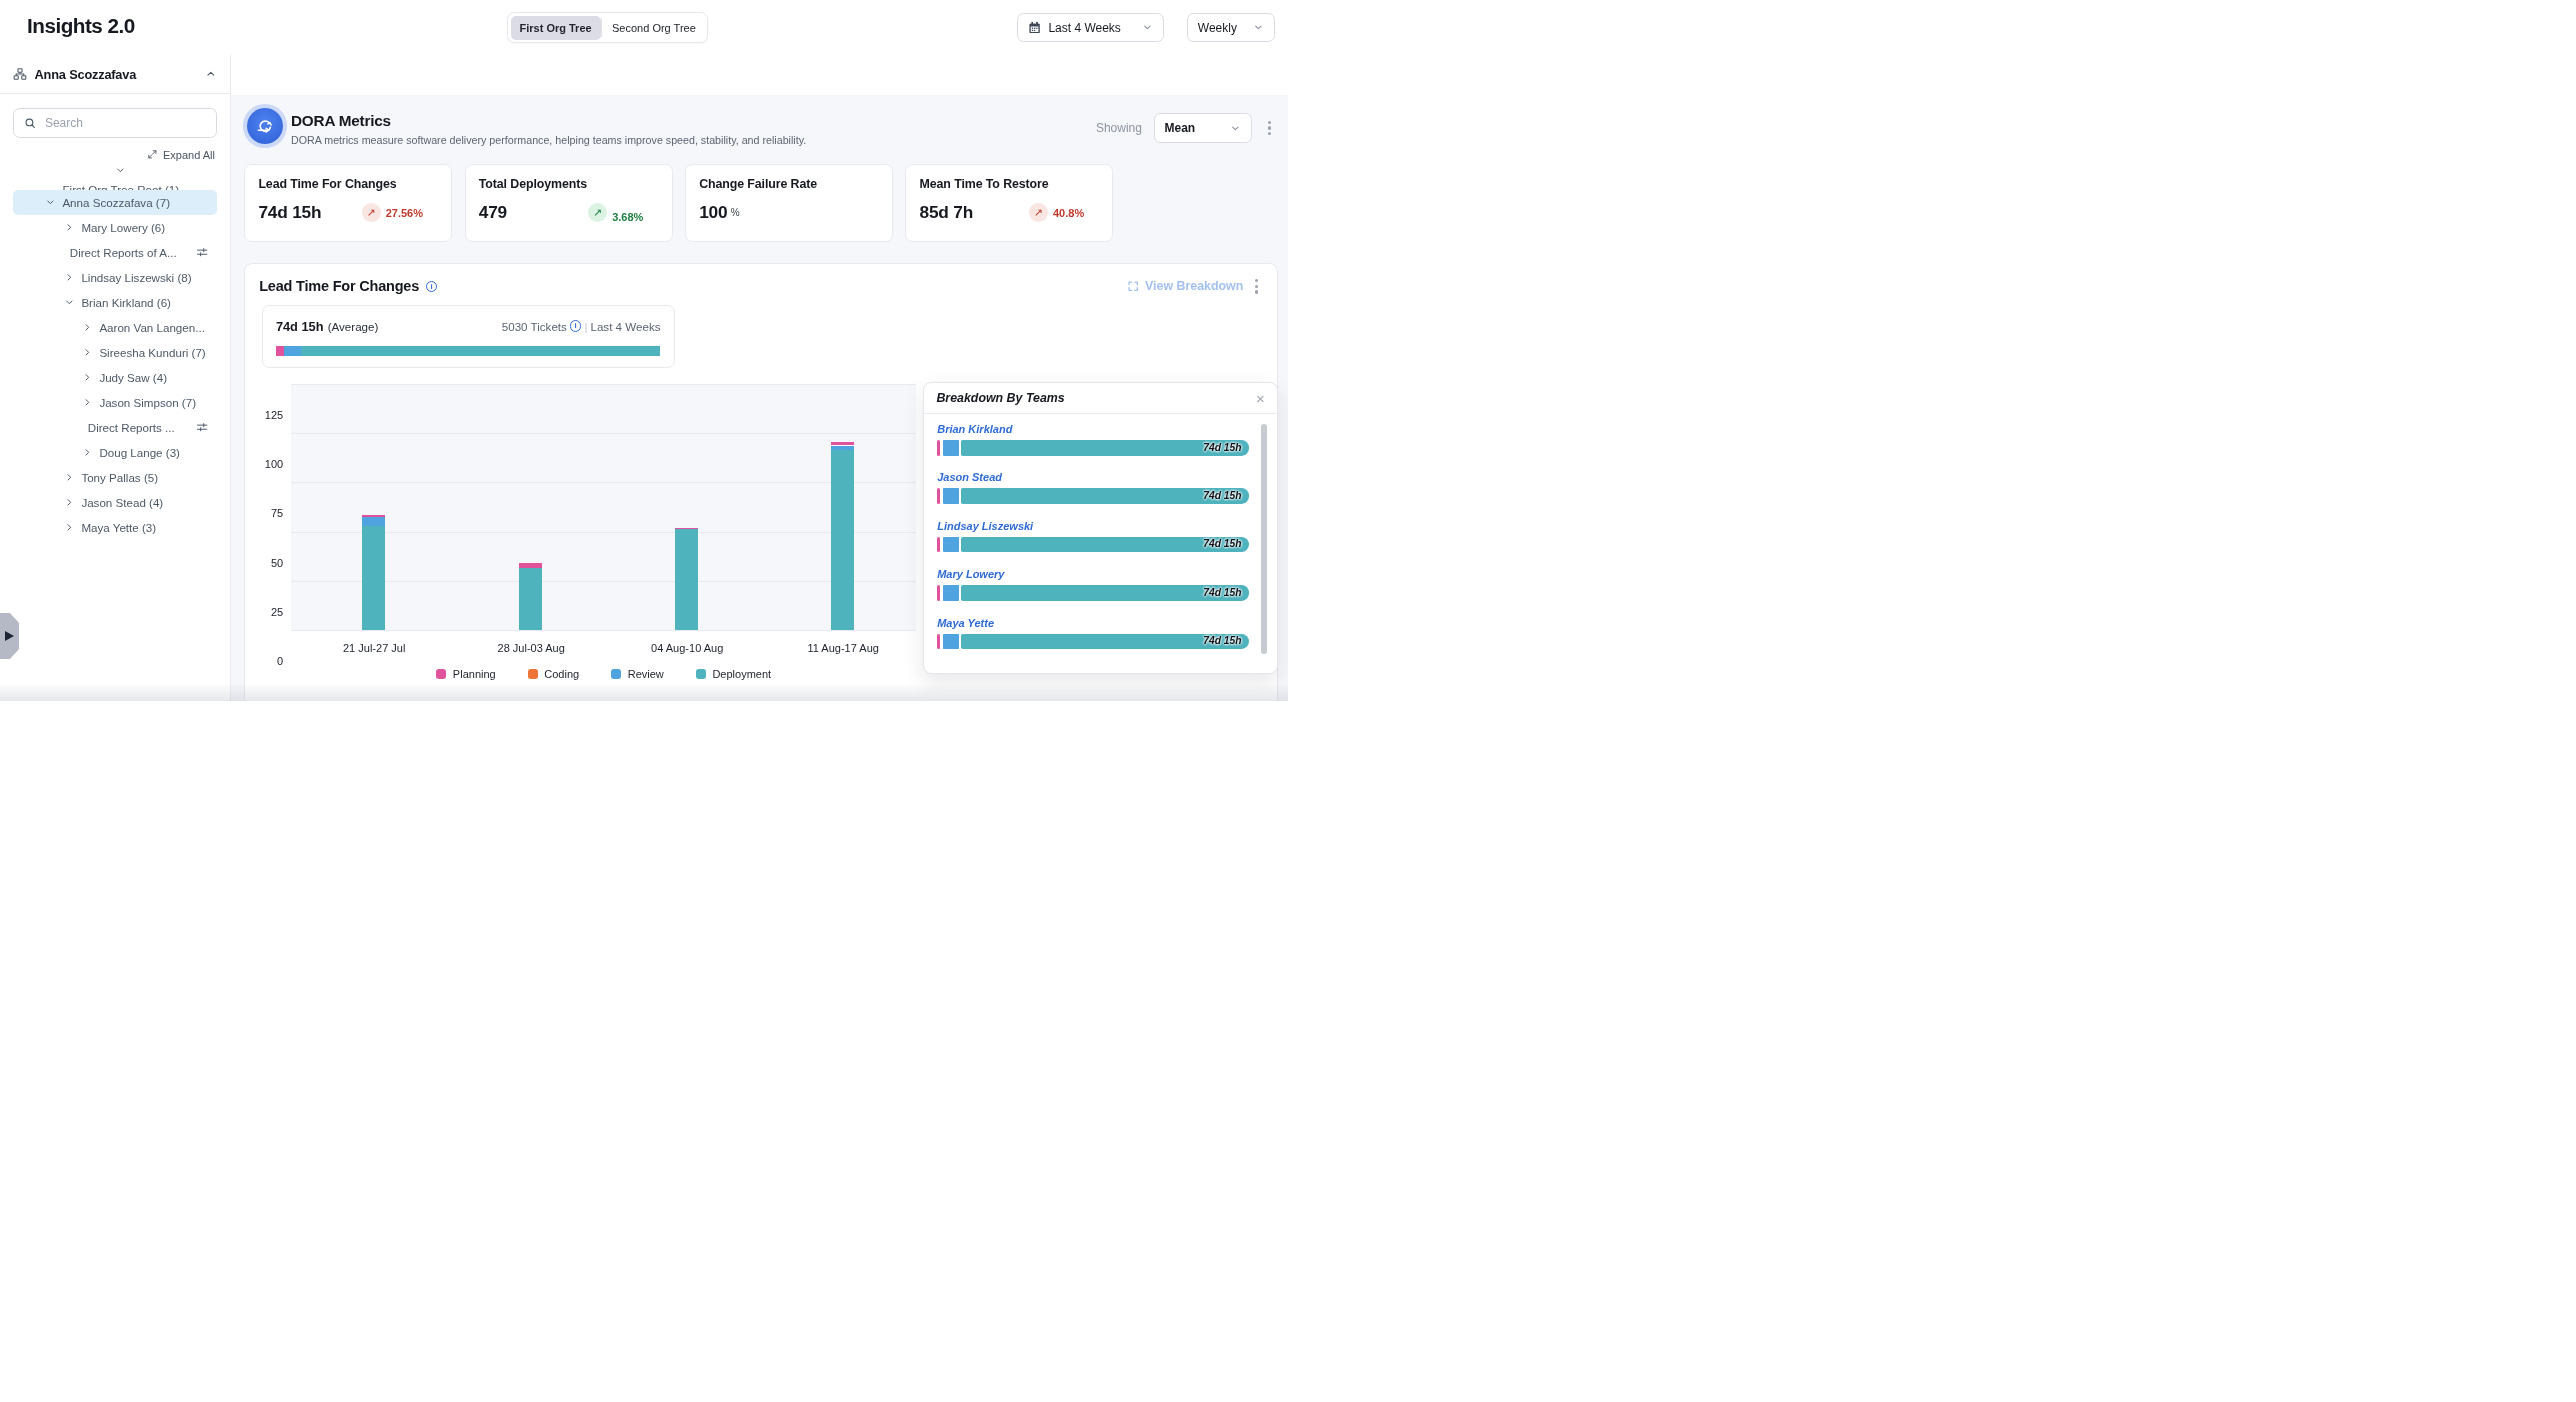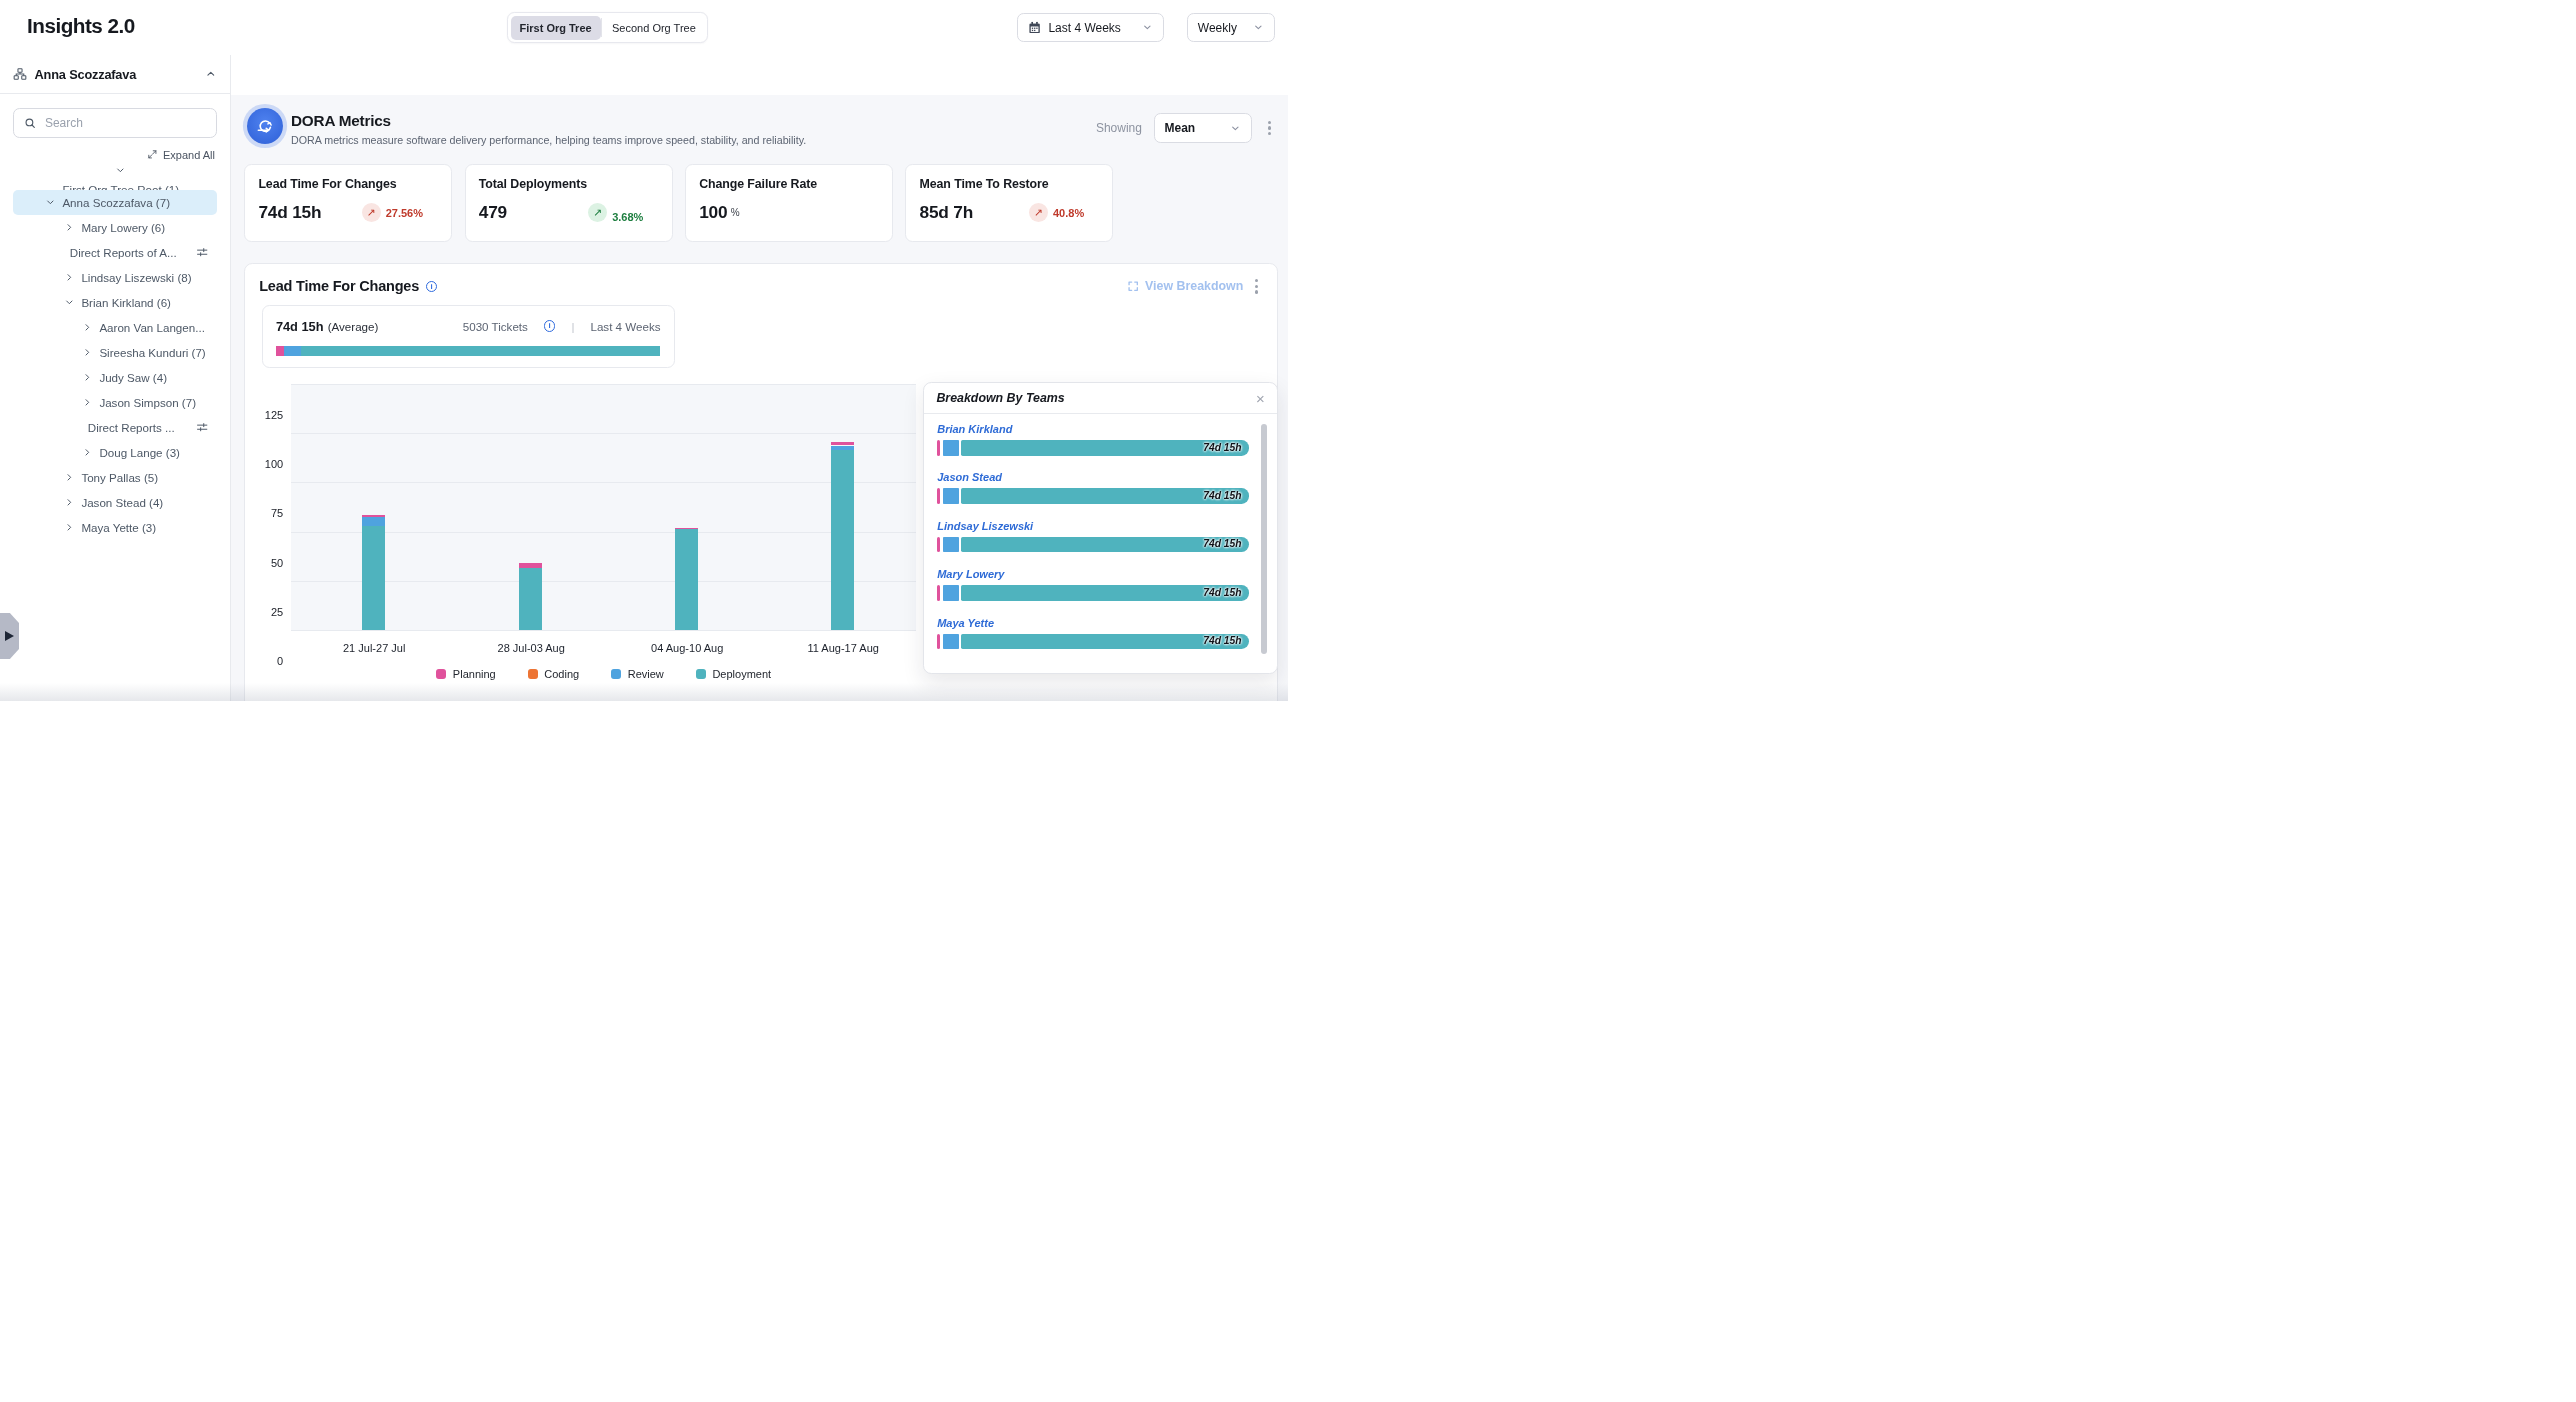--- a/index.html
+++ b/index.html
@@ -90,21 +90,21 @@
     border:0.8px solid #e7e9ee; border-radius:8.3px; }
   .chart-title-row { position:absolute; left:14px; top:11.6px; right:14px; display:flex; align-items:center; gap:6.6px; }
   .chart-title { font-size:14.5px; font-weight:700; letter-spacing:-0.2px; }
   .info-dot { width:11.6px; height:11.6px; border:1.2px solid #2f6bde; border-radius:50%; color:#2f6bde;
     font-size:7.8px; font-weight:700; display:flex; align-items:center; justify-content:center; font-style:normal; }
   .view-breakdown { margin-left:auto; display:flex; align-items:center; gap:5.8px; color:#a3c1ef; font-size:12.4px; font-weight:700; cursor:pointer; }
   .summary-card { position:absolute; left:16.5px; top:41px; width:413px; height:63px; border:0.8px solid #e7e9ee; border-radius:7.4px; background:#fff; }
   .summary-top { display:flex; align-items:center; padding:13.2px 13.2px 0 13.2px; }
   .summary-value { font-size:12.8px; font-weight:800; }
   .summary-qual { font-size:11.6px; color:#2a2f38; margin-left:4.1px; }
-  .summary-right { margin-left:auto; display:flex; align-items:flex-start; gap:16px; font-size:11.6px; color:#5c6472; }
+  .summary-right { margin-left:auto; display:flex; align-items:flex-start; gap:3px; font-size:11.6px; color:#5c6472; }
   .summary-sep { color:#c3c7cf; }
   .summary-bar { position:absolute; left:13.2px; right:13.2px; top:40px; height:10px; display:flex; overflow:hidden; }
   .summary-bar i { height:100%; }
 
   
   .chart-wrap { position:absolute; left:0; top:107px; width:909px; height:330px; }
   .plot { position:absolute; left:46px; top:13.2px; width:625px; height:246px; background:#f5f7fa; }
   .gridline { position:absolute; left:0; width:100%; height:0.8px; background:#e7eaef; }
   .ytick { position:absolute; left:0; width:38px; text-align:right; font-size:11px; color:#20242c;margin-top:32px; }
   .bar-seg { position:absolute; }

